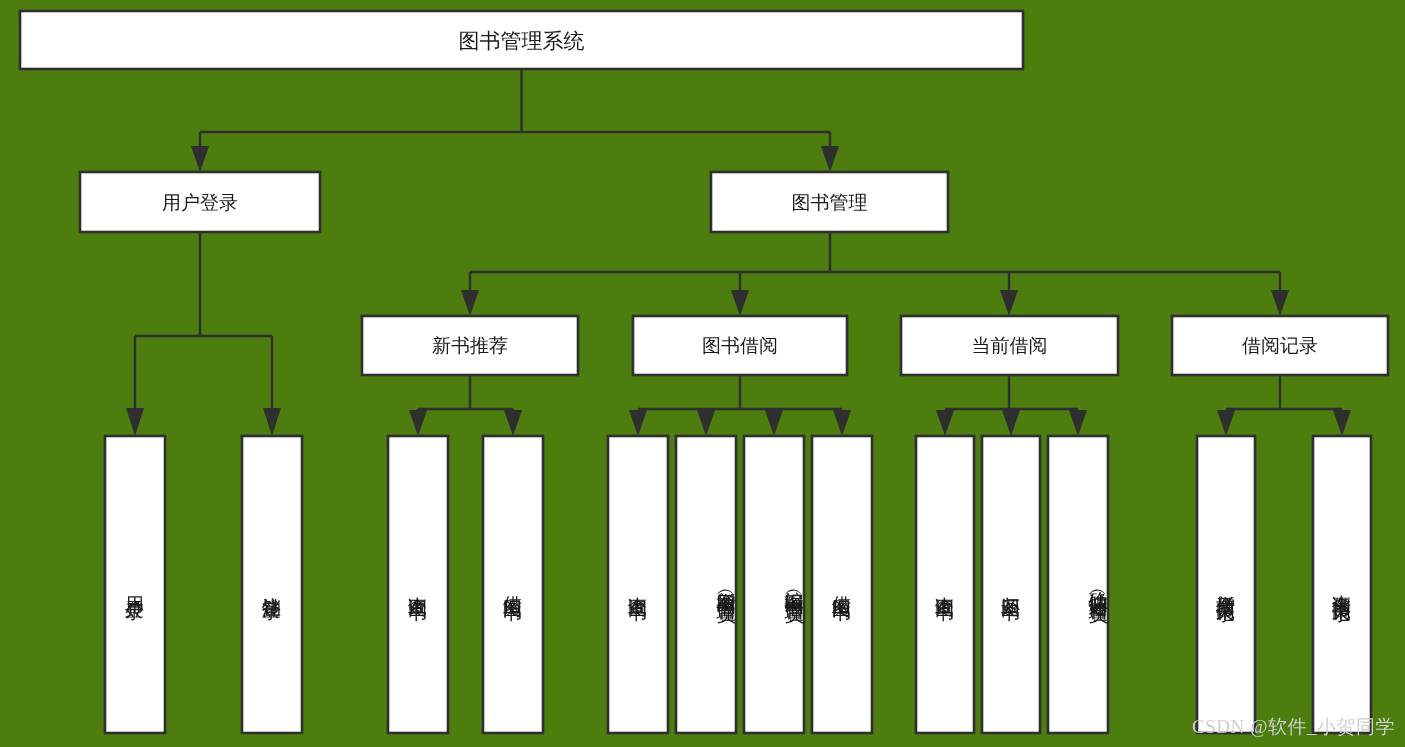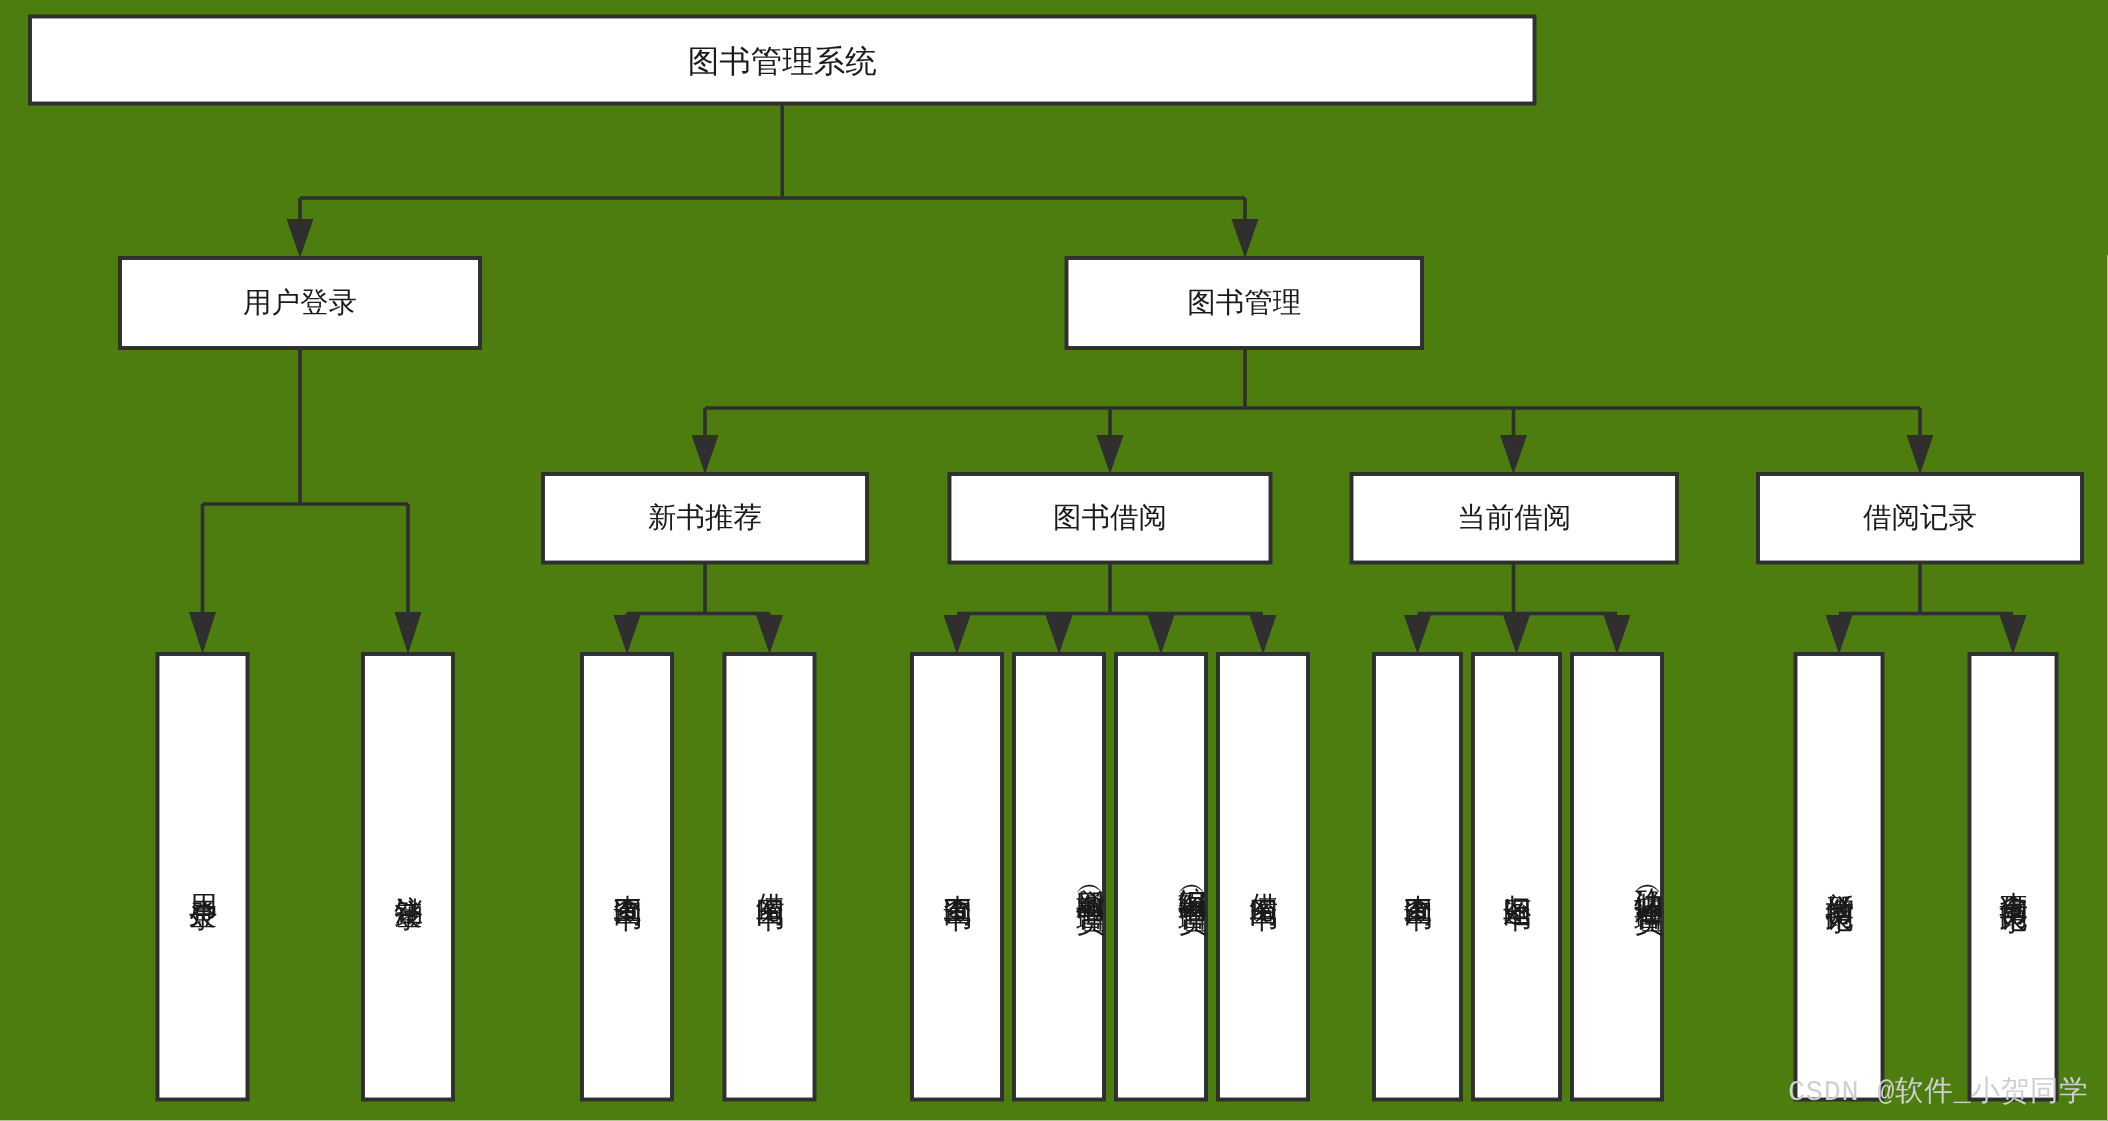--- a/index.html
+++ b/index.html
@@ -62,21 +62,21 @@
     letter-spacing: 2px;
     white-space: nowrap;
     display: flex;
     align-items: flex-start;
     justify-content: center;
     pointer-events: none;
   }
   .leaf-label.center-v { align-items: center; }
   .watermark {
     position: absolute;
-    font-family: Liberation Mono, monospace;
+    font-family: Liberation Serif, serif;
     font-size: 19px;
     color: #cfcfcf;
     white-space: nowrap;
     letter-spacing: 0.5px;
   }
 </style>
 </head>
 <body>
 
 <div id="diagram-root">

